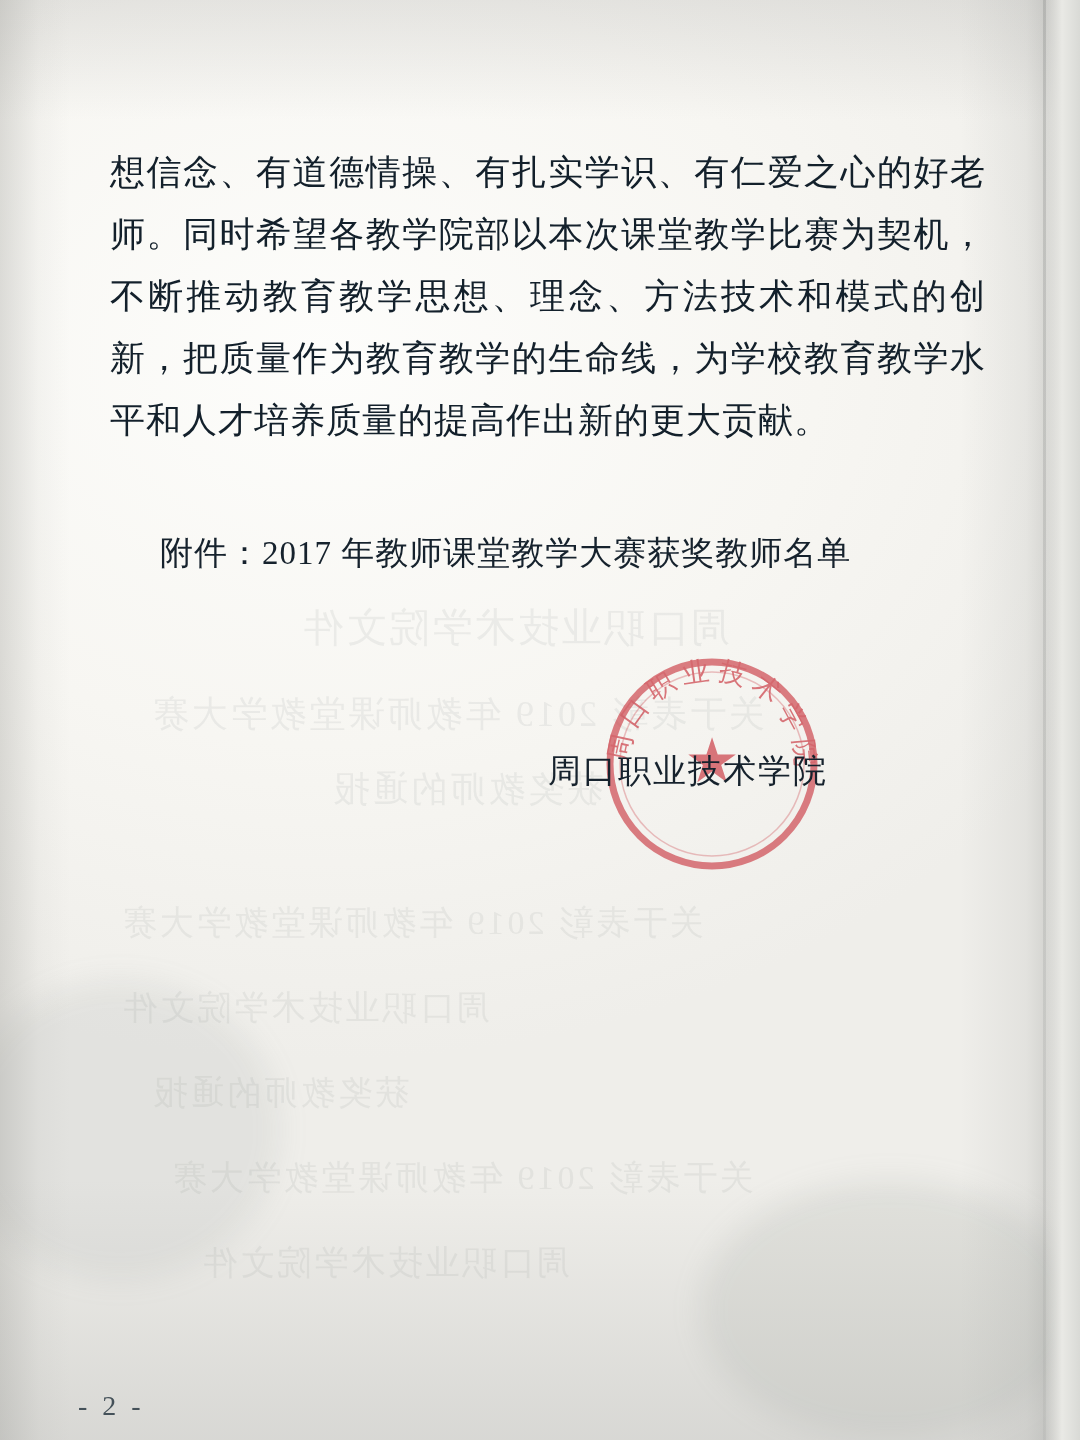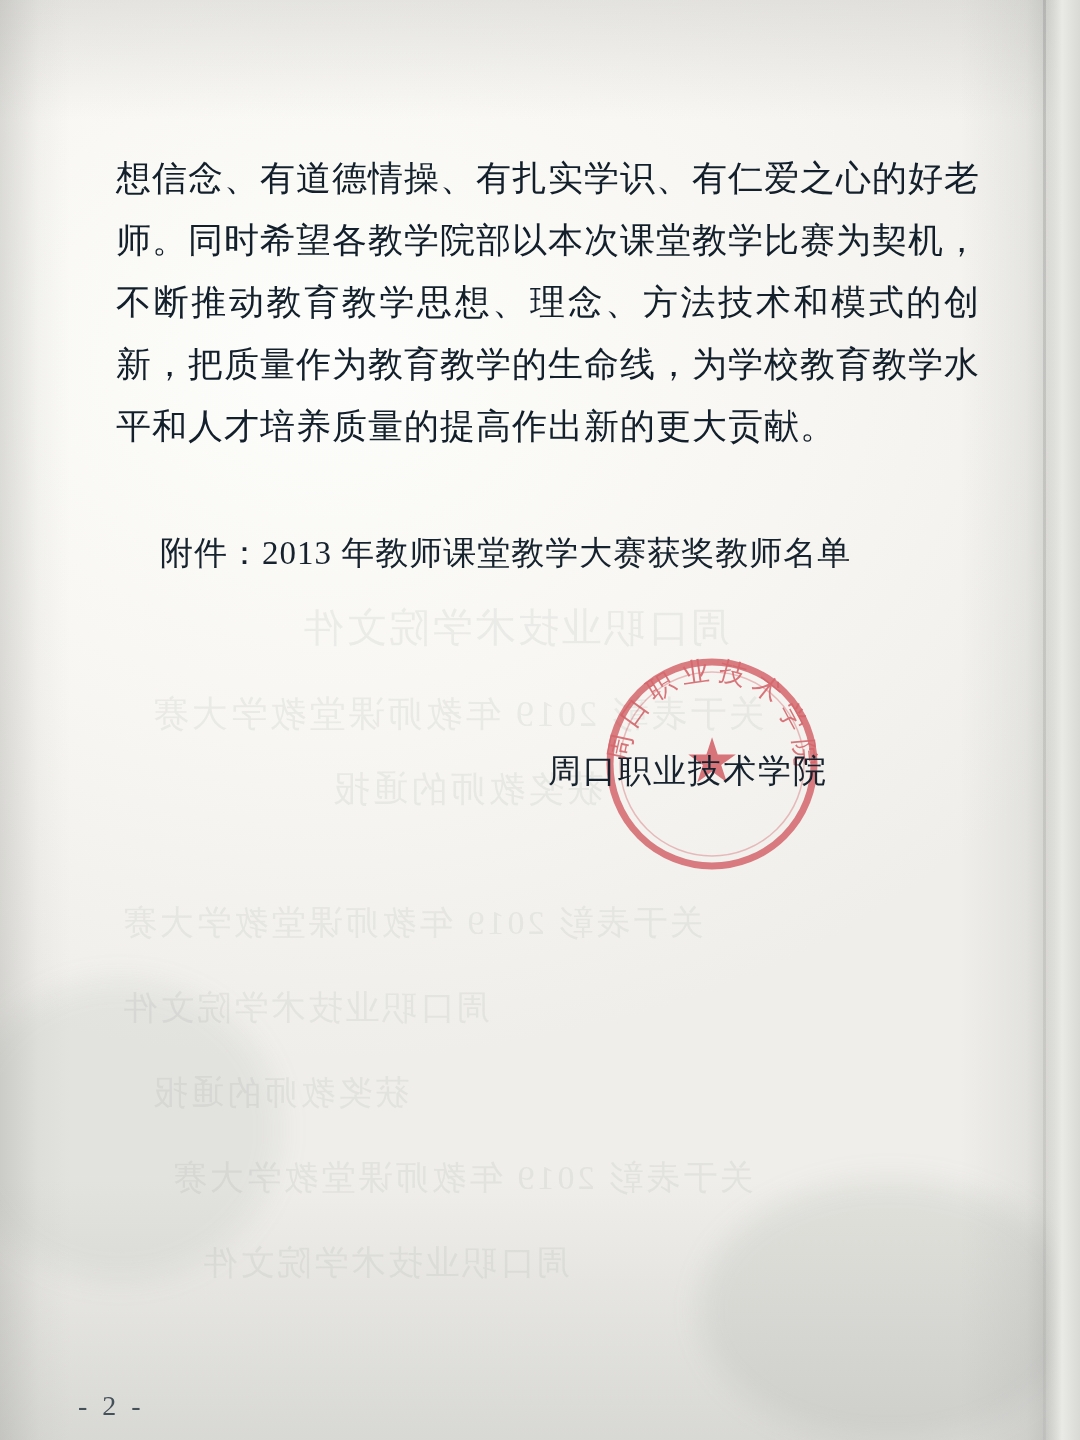--- a/index.html
+++ b/index.html
@@ -87,21 +87,21 @@
     left: 108px;
     top: 140px;
     width: 880px;
     font-size: 35px;
     line-height: 62px;
     color: #13202b;
     letter-spacing: 1px;
     text-align: justify;
   }
   .body-text p {
-    margin: 8px;
+    margin: 2px;
   }
 
   .attachment {
     position: absolute;
     left: 108px;
     top: 525px;
     width: 880px;
     font-size: 33px;
     line-height: 56px;
     color: #16222d;
@@ -171,21 +171,21 @@
   <div class="shade-right"></div>
   <div class="shade-bottom"></div>
   <div class="page-edge"></div>
   <div class="fold-line"></div>
 
   <div class="body-text">
     <p>想信念、有道德情操、有扎实学识、有仁爱之心的好老师。同时希望各教学院部以本次课堂教学比赛为契机，不断推动教育教学思想、理念、方法技术和模式的创新，把质量作为教育教学的生命线，为学校教育教学水平和人才培养质量的提高作出新的更大贡献。</p>
   </div>
 
   <div class="attachment">
-    <span class="indent">附件：2013 年教师课堂教学大赛获奖教师名单</span>
+    <span class="indent">附件：2017 年教师课堂教学大赛获奖教师名单</span>
   </div>
 
   <div class="seal">
     <svg width="232" height="232" viewBox="0 0 232 232" xmlns="http://www.w3.org/2000/svg">
       <defs>
         <path id="sealArc" d="M 116,116 m -84,0 a 84,84 0 1,1 168,0 a 84,84 0 1,1 -168,0"></path>
       </defs>
       <circle cx="116" cy="116" r="102" fill="none" stroke="#c8303a" stroke-width="7" opacity="0.85"></circle>
       <circle cx="116" cy="116" r="92" fill="none" stroke="#c8303a" stroke-width="1.5" opacity="0.4"></circle>
       <text font-family="'Liberation Serif', serif" font-size="27" fill="#c8303a" letter-spacing="7" opacity="0.9">

